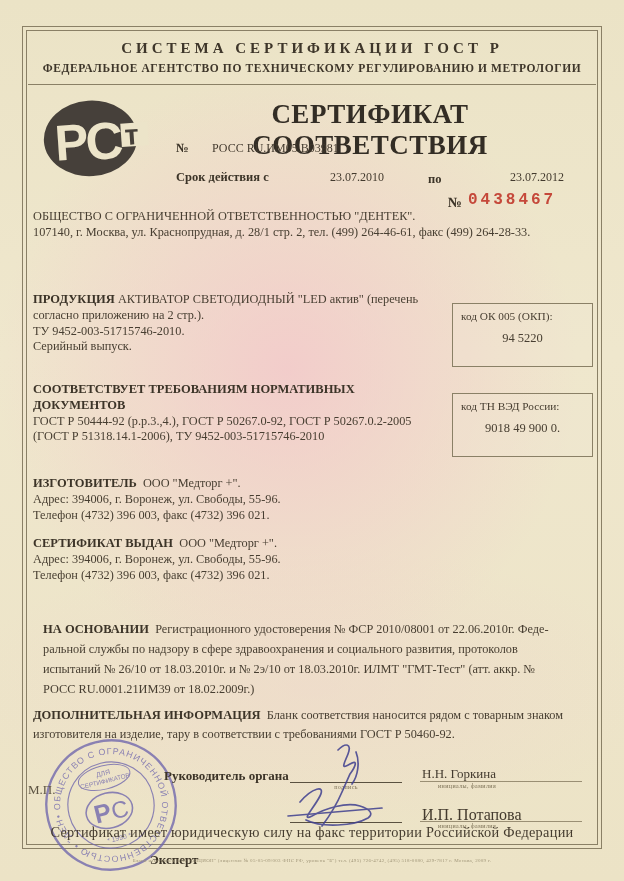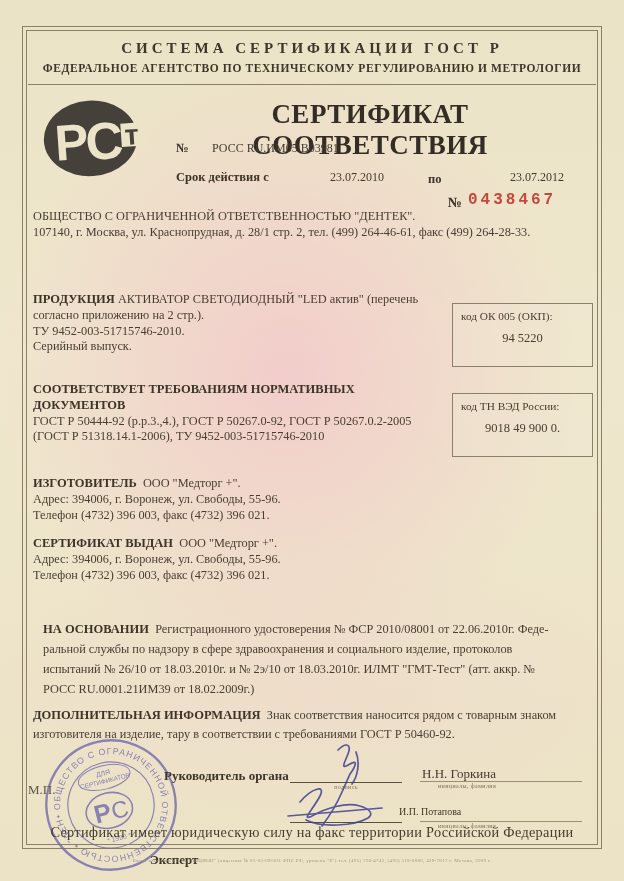--- a/index.html
+++ b/index.html
@@ -109,27 +109,27 @@
   </div>
 
   <div class="abs txt" style="left:33px;top:536px;width:450px;">
     <div><b class="lbl">СЕРТИФИКАТ ВЫДАН</b>&nbsp;&nbsp;<span>ООО "Медторг +".</span></div>
     <div>Адрес: 394006, г. Воронеж, ул. Свободы, 55-96.</div>
     <div>Телефон (4732) 396 003, факс (4732) 396 021.</div>
   </div>
 
   <div class="abs txt" style="left:43px;top:598px;width:558px;line-height:20px;margin-top:21px;">
     <div><b class="lbl">НА ОСНОВАНИИ</b>&nbsp;&nbsp;<span>Регистрационного удостоверения № ФСР 2010/08001 от 22.06.2010г. Феде-</span></div>
-    <div>ральной службы по надзору в сфере здравоохранения и социального изделие, протоколов</div>
+    <div>ральной службы по надзору в сфере здравоохранения и социального развития, протоколов</div>
     <div>испытаний № 26/10 от 18.03.2010г. и № 2э/10 от 18.03.2010г. ИЛМТ "ГМТ-Тест" (атт. аккр. №</div>
     <div>РОСС RU.0001.21ИМ39 от 18.02.2009г.)</div>
   </div>
 
   <div class="abs txt" style="left:33px;top:706px;width:558px;line-height:19px;">
-    <div><b class="lbl">ДОПОЛНИТЕЛЬНАЯ ИНФОРМАЦИЯ</b>&nbsp;&nbsp;<span>Знак соответствия наносится рядом с товарным знаком</span></div>
+    <div><b class="lbl">ДОПОЛНИТЕЛЬНАЯ ИНФОРМАЦИЯ</b>&nbsp;&nbsp;<span>Бланк соответствия наносится рядом с товарным знаком</span></div>
     <div>изготовителя на изделие, тару в соответствии с требованиями ГОСТ Р 50460-92.</div>
   </div>
 
   <div class="abs" style="left:18px;top:712px;width:186px;height:186px;opacity:.78;transform:rotate(-14deg);">
     <svg width="186" height="186" viewBox="0 0 190 190">
       <defs>
         <path id="ring" d="M 95,95 m -52,0 a 52,52 0 1,1 104,0 a 52,52 0 1,1 -104,0"></path>
       </defs>
       <circle cx="95" cy="95" r="66" fill="none" stroke="#6f66ad" stroke-width="2.4"></circle>
       <circle cx="95" cy="95" r="44" fill="none" stroke="#6f66ad" stroke-width="1.2"></circle>
@@ -149,21 +149,21 @@
 
   <span class="abs lbl" style="left:164px;top:768px;font-size:13px;">Руководитель органа</span>
   <div class="abs sigline" style="left:290px;top:766px;width:112px;height:16px;"></div>
   <div class="abs ctr tiny" style="left:290px;top:784px;width:112px;">подпись</div>
   <span class="abs val" style="left:422px;top:766px;font-size:13px;">Н.Н. Горкина</span>
   <div class="abs nameline" style="left:420px;top:766px;width:162px;height:15px;"></div>
   <div class="abs tiny" style="left:438px;top:783px;width:120px;">инициалы, фамилия</div>
 
   <span class="abs lbl" style="left:150px;top:852px;font-size:13px;">Эксперт</span>
   <div class="abs sigline" style="left:290px;top:806px;width:112px;height:16px;"></div>
-  <span class="abs val" style="left:399px;top:806px;font-size:10px;">И.П. Потапова</span>
+  <span class="abs val" style="left:422px;top:806px;font-size:16px;">И.П. Потапова</span>
   <div class="abs nameline" style="left:420px;top:806px;width:162px;height:15px;"></div>
   <div class="abs tiny" style="left:438px;top:823px;width:120px;">инициалы, фамилия</div>
 
   <div class="abs" style="left:260px;top:740px;width:170px;height:100px;">
     <svg width="170" height="100" viewBox="0 0 170 100">
       <g fill="none" stroke="#3f3f8f" stroke-width="1.7" stroke-linecap="round" opacity=".85">
         <path d="M 78,10 C 86,2 92,4 88,14 C 84,24 80,30 90,24 C 98,19 96,26 90,34 L 82,52 C 76,66 68,78 62,86"></path>
         <path d="M 96,12 C 100,22 98,36 92,44"></path>
         <path d="M 40,62 C 52,48 66,44 60,56 C 54,68 40,82 52,76 C 66,68 86,62 100,66 C 110,69 114,74 108,78 C 94,86 62,88 46,80"></path>
         <path d="M 28,76 L 122,68"></path>

